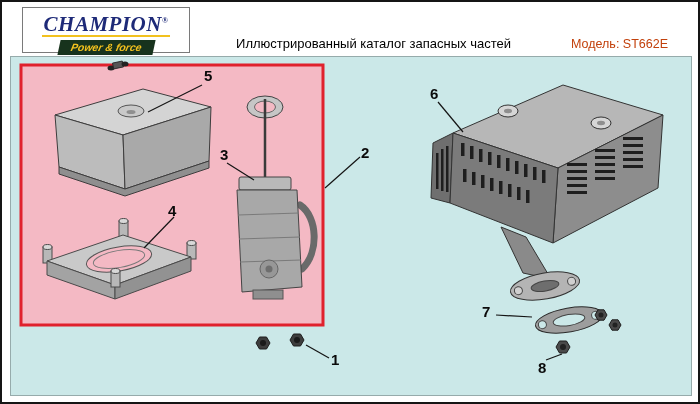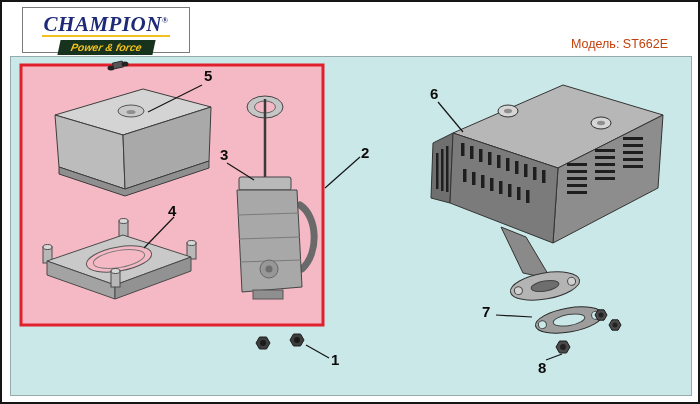--- a/index.html
+++ b/index.html
@@ -53,20 +53,21 @@
 <body>
 
 <div class="page">
 
   <div class="logo-box">
     <div>
       <span class="brand"><span>CHAMPION</span><span class="reg">®</span></span>
     </div>
     <div class="tagline">Power &amp; force</div>
   </div>
+  <div class="title">Иллюстрированный каталог запасных частей</div>
   <div class="model">Модель: ST662E</div>
 
   <div class="panel">
 
     <svg width="680" height="338" viewBox="0 0 680 338">
 
       <g>
         <rect x="10" y="8" width="302" height="260" fill="#f4b9c4" stroke="#e0212d" stroke-width="3"></rect>
       </g>
 

